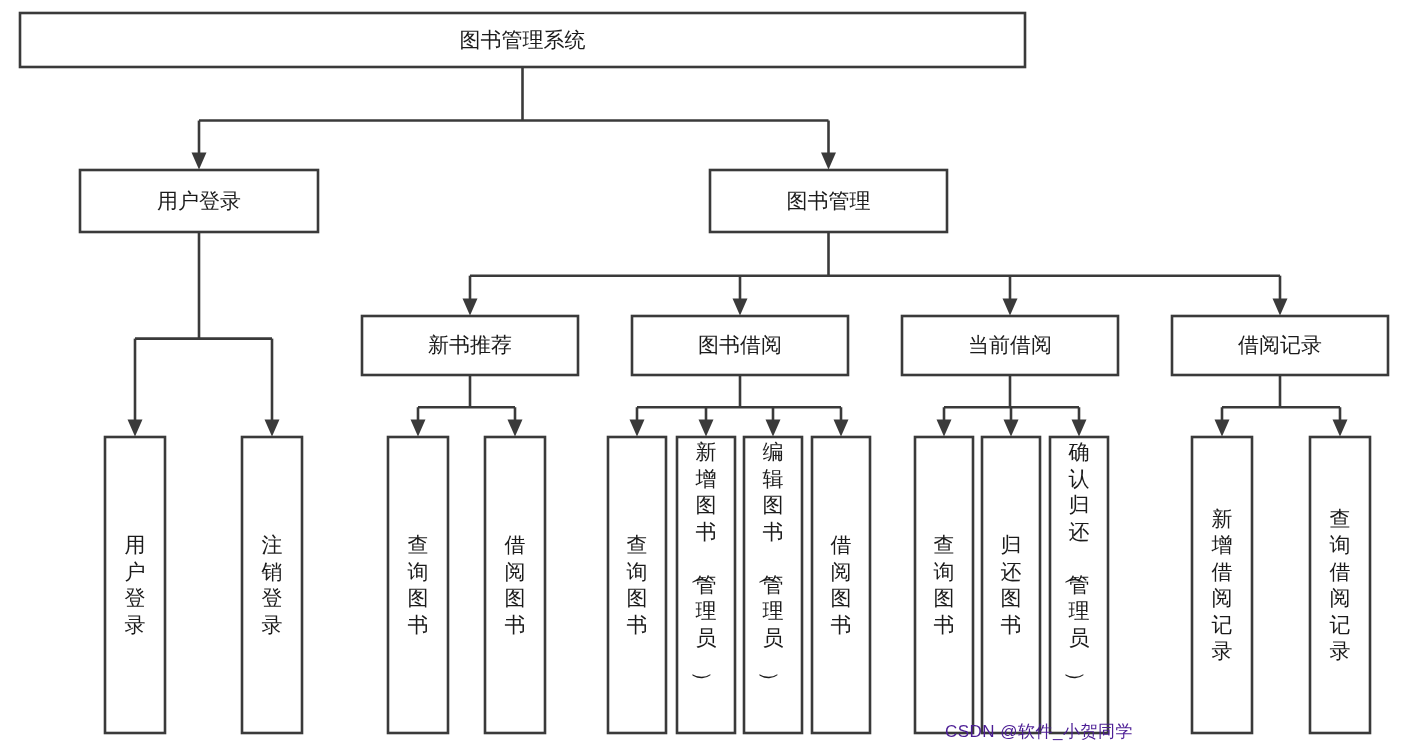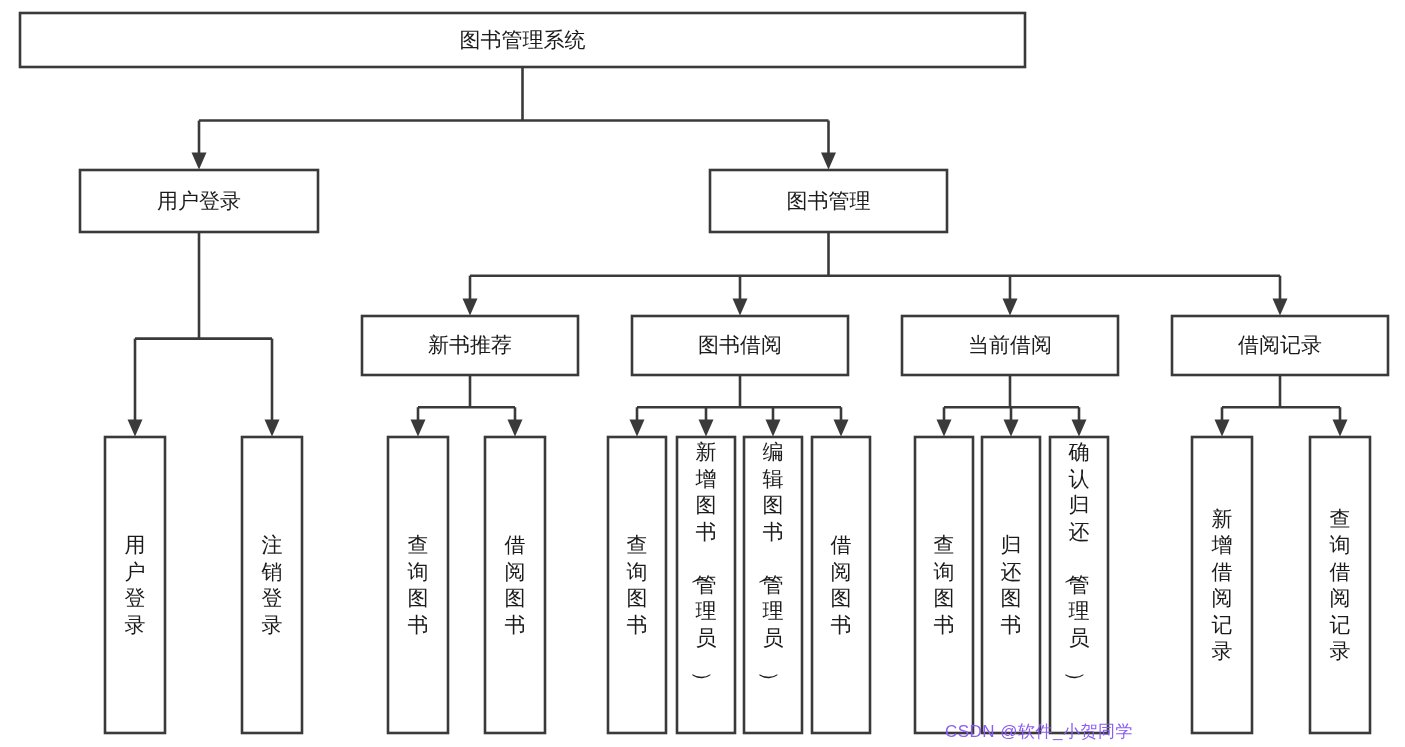--- a/index.html
+++ b/index.html
@@ -55,21 +55,21 @@
     font-size: 21px;
     fill: #1b1b1b;
     text-anchor: middle;
   }
   .watermark {
     position: absolute;
     right: 8px;
     bottom: 4px;
     font-family: "Liberation Sans", "DejaVu Sans", sans-serif;
     font-size: 17px;
-    color: #8b5cf6;
+    color: #4c1d95;
     white-space: nowrap;
     letter-spacing: 0.5px;
     user-select: none;
   }
 </style>
 </head>
 <body>
 
 <div id="diagram-root">
 

